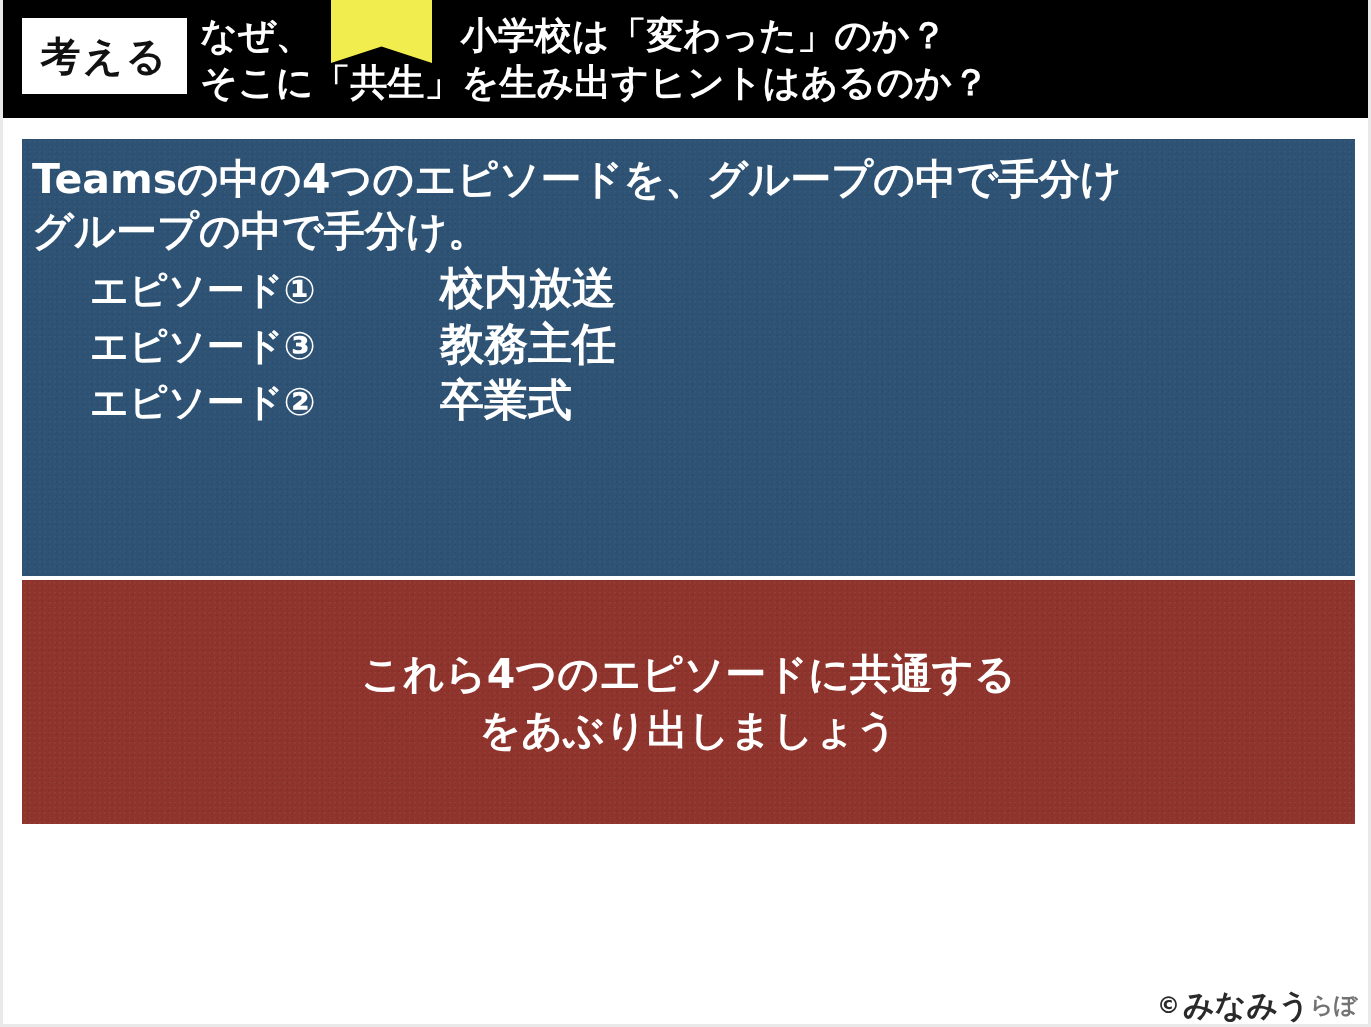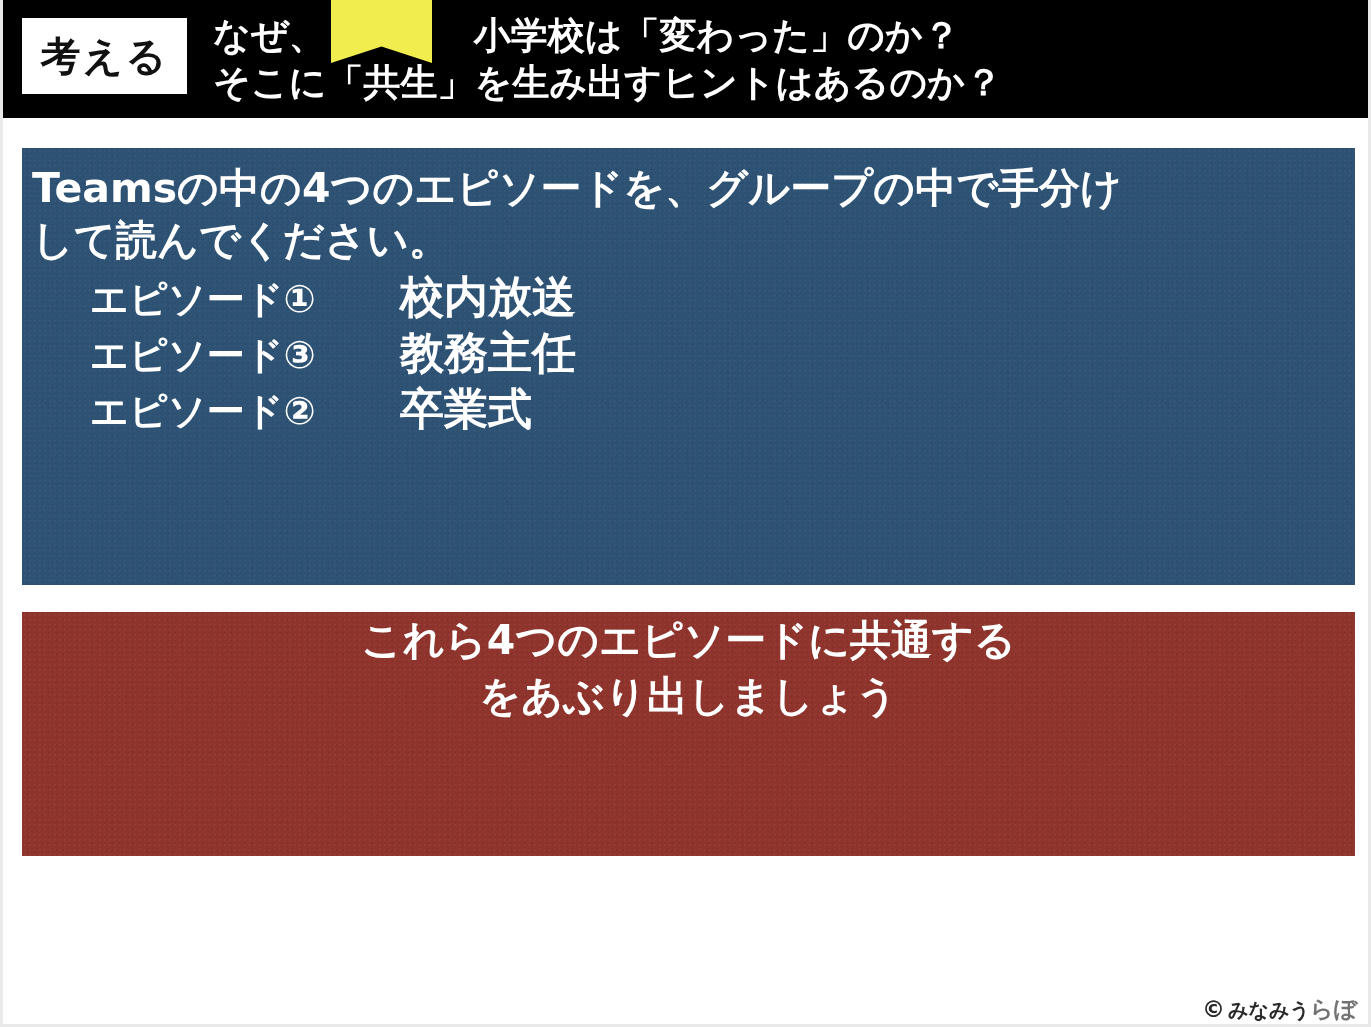--- a/index.html
+++ b/index.html
@@ -62,21 +62,21 @@
     font-size: 40px;
     font-weight: bold;
     letter-spacing: 2px;
     line-height: 1;
     white-space: nowrap;
   }
 
   
   #header-title {
     position: absolute;
-    left: 213px;
+    left: 200px;
     top: 12px;
     width: 1140px;
   }
   .hdr-line {
     color: #ffffff;
     font-size: 37px;
     font-weight: bold;
     line-height: 47px;
     white-space: nowrap;
     letter-spacing: 0px;
@@ -90,21 +90,21 @@
     width: 101px;
     height: 63px;
     background: #f2ed4e;
     clip-path: polygon(0% 0%, 100% 0%, 100% 100%, 50% 74%, 0% 100%);
   }
 
   
   #blue-box {
     position: absolute;
     left: 22px;
-    top: 148px;
+    top: 139px;
     width: 1333px;
     height: 437px;
     background-color: #2d5274;
     background-image:
       radial-gradient(rgba(255,255,255,0.045) 1px, transparent 1px),
       radial-gradient(rgba(0,0,0,0.06) 1px, transparent 1px);
     background-size: 5px 5px, 7px 7px;
     background-position: 0 0, 3px 4px;
     box-sizing: border-box;
     padding: 14px 16px 0 10px;
@@ -120,51 +120,53 @@
   }
   #episode-list {
     margin-top: 4px;
   }
   .episode-row {
     display: flex;
     align-items: baseline;
     padding-left: 58px;
     line-height: 54px;
     white-space: nowrap;
+    gap: 40px;
   }
   .episode-label {
     color: #ffffff;
     font-size: 38px;
     font-weight: bold;
     width: 310px;
     flex: 0 0 310px;
   }
   .episode-title {
     color: #ffffff;
     font-size: 44px;
     font-weight: bold;
   }
 
   
   #red-box {
     position: absolute;
     left: 22px;
-    top: 612px;
+    top: 580px;
     width: 1333px;
     height: 244px;
     background-color: #8e342c;
     background-image:
       radial-gradient(rgba(255,255,255,0.05) 1px, transparent 1px),
       radial-gradient(rgba(0,0,0,0.07) 1px, transparent 1px);
     background-size: 5px 5px, 7px 7px;
     background-position: 0 0, 3px 4px;
     box-sizing: border-box;
     display: flex;
     flex-direction: column;
     align-items: center;
+    justify-content: center;
     overflow: hidden;
   }
   .red-line {
     color: #ffffff;
     font-size: 41px;
     font-weight: bold;
     line-height: 56px;
     white-space: nowrap;
     text-align: center;
   }
@@ -180,21 +182,21 @@
   }
   #watermark-copyright {
     color: #2a2a2a;
     font-size: 23px;
     font-weight: bold;
     margin-right: 3px;
     line-height: 1;
   }
   #watermark-dark {
     color: #2a2a2a;
-    font-size: 20px;
+    font-size: 31px;
     font-weight: bold;
     line-height: 1;
   }
   #watermark-red {
     color: #737373;
     font-size: 23px;
     font-weight: bold;
     line-height: 1;
   }
 </style>
@@ -214,21 +216,21 @@
       <div class="hdr-line">そこに「共生」を生み出すヒントはあるのか？</div>
     </div>
 
     <div id="yellow-ribbon"></div>
 
   </div>
 
   <div id="blue-box">
 
     <div class="blue-line">Teamsの中の4つのエピソードを、グループの中で手分け</div>
-    <div class="blue-line">して読んでください。</div>
+    <div class="blue-line">グループの中で手分け。</div>
 
     <div id="episode-list">
 
       <div class="episode-row">
         <span class="episode-label">エピソード①</span>
         <span class="episode-title">校内放送</span>
       </div>
 
       <div class="episode-row">
         <span class="episode-label">エピソード③</span>

